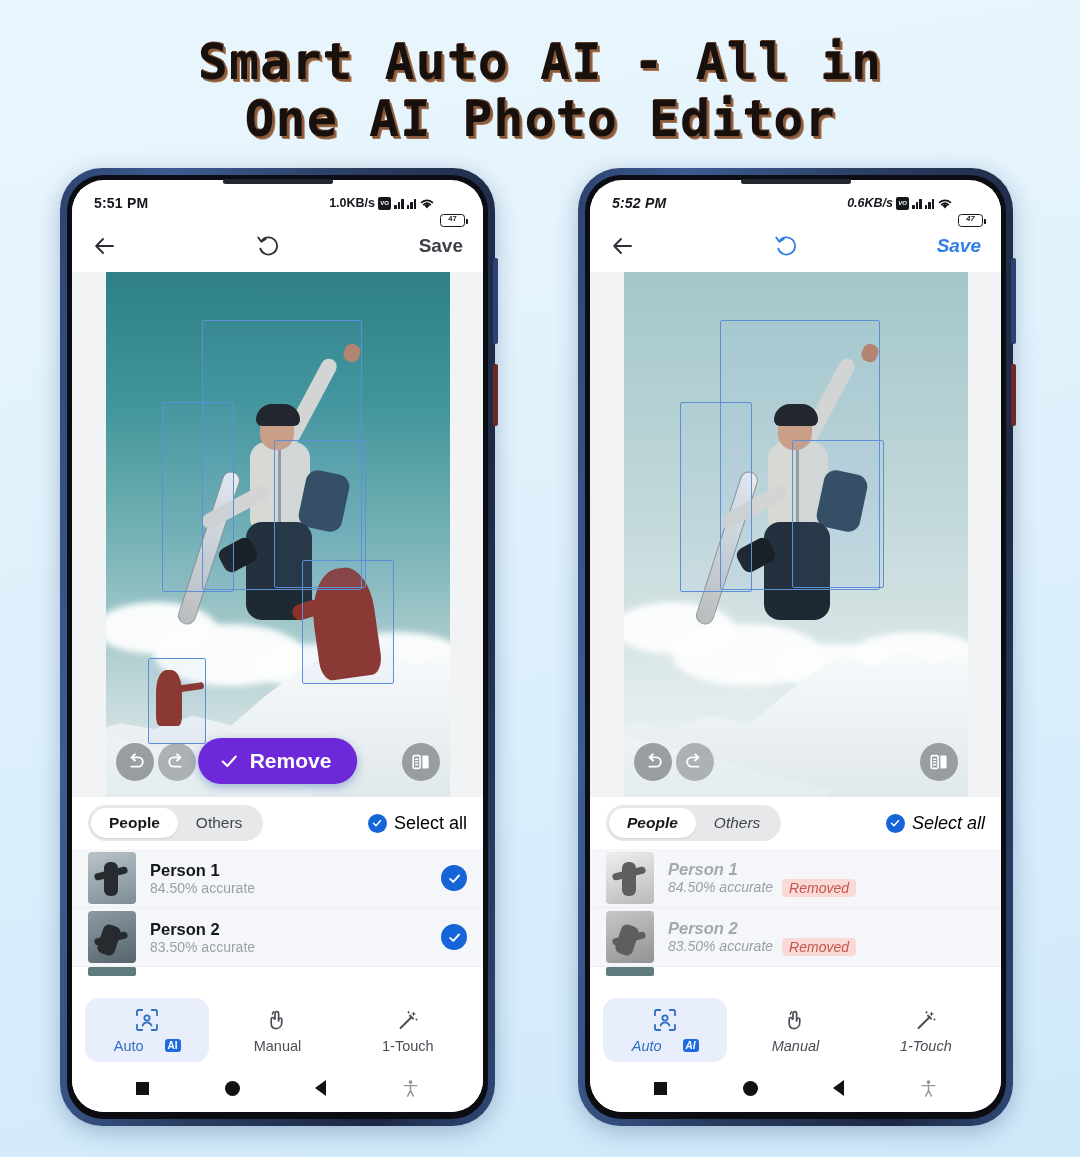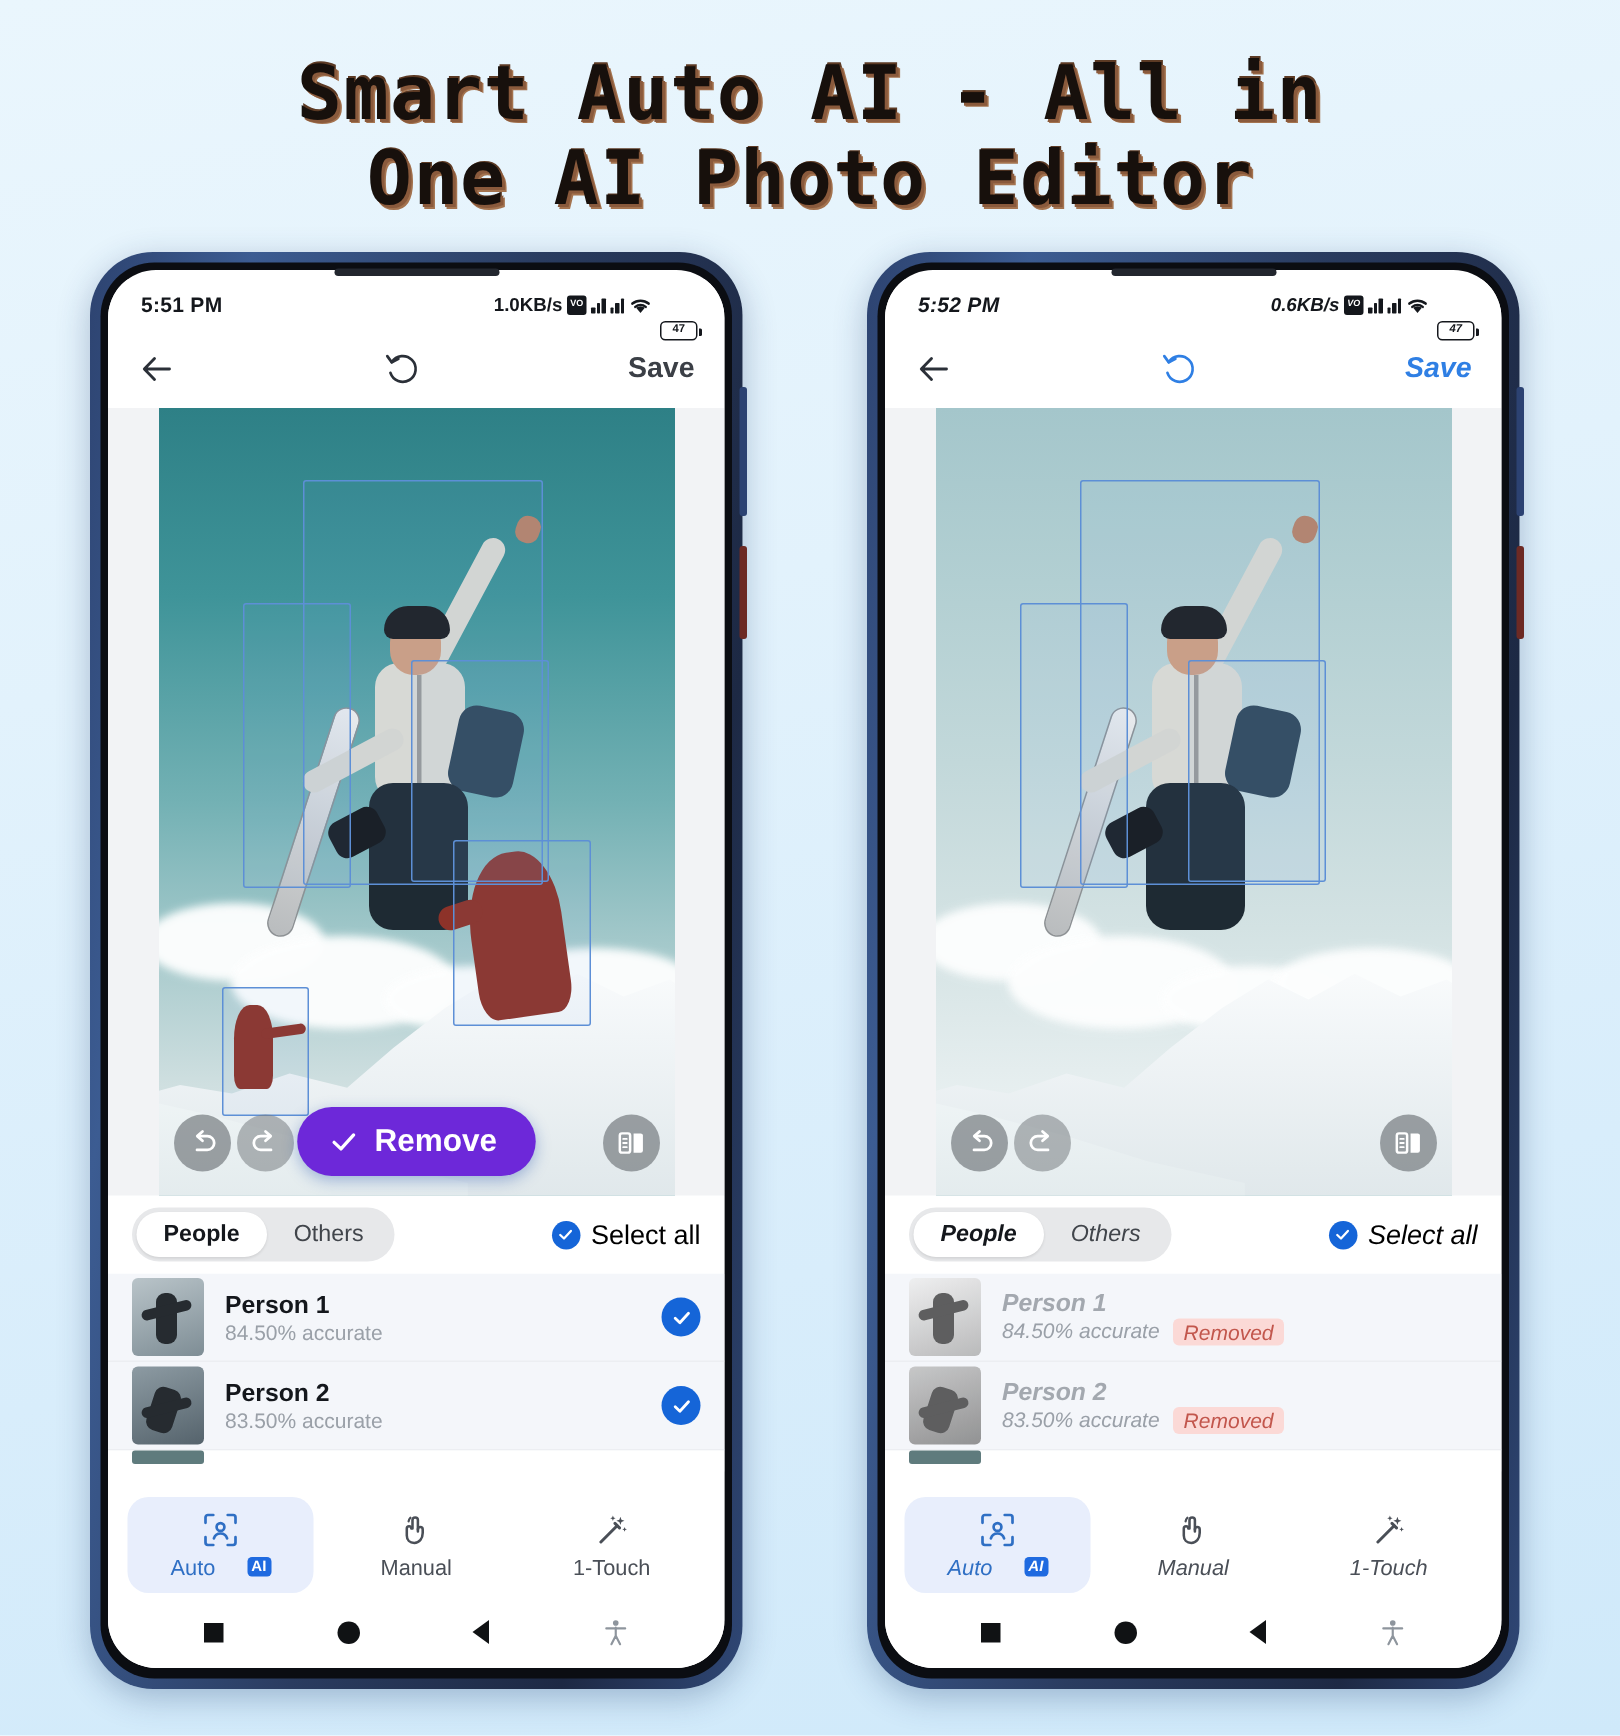--- a/index.html
+++ b/index.html
@@ -298,21 +298,21 @@
   .toolbar {
     flex: none; height: 76px; background: #fff;
     display: flex; align-items: center; justify-content: space-around;
     padding: 0 10px;
   }
   .tool {
     width: 124px; height: 64px; border-radius: 14px;
     display: flex; flex-direction: column; align-items: center; justify-content: center; gap: 5px;
   }
   .tool.active { background: #e8eefc; }
-  .tool .tlabel { font-size: 14.5px; color: #4a4f57; display: flex; align-items: flex-start; gap: 21px; }
+  .tool .tlabel { font-size: 14.5px; color: #4a4f57; display: flex; align-items: center; gap: 21px; }
   .tool.active .tlabel { color: #2f6fc4; }
   .ai-badge {
     background: #1f6ae0; color: #fff; font-size: 10px; font-weight: bold;
     border-radius: 3px; padding: 1px 3px; line-height: 1.15;
   }
 
   
   .navbar {
     flex: none; height: 44px; background: #fff;
     display: flex; align-items: center; justify-content: space-around;

